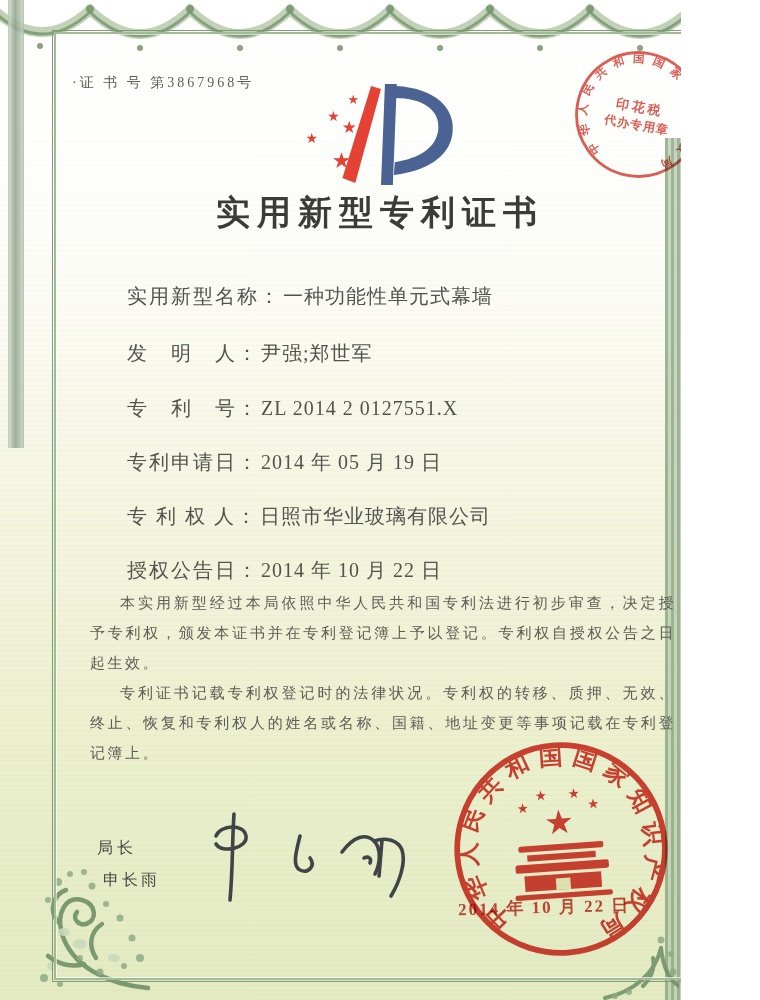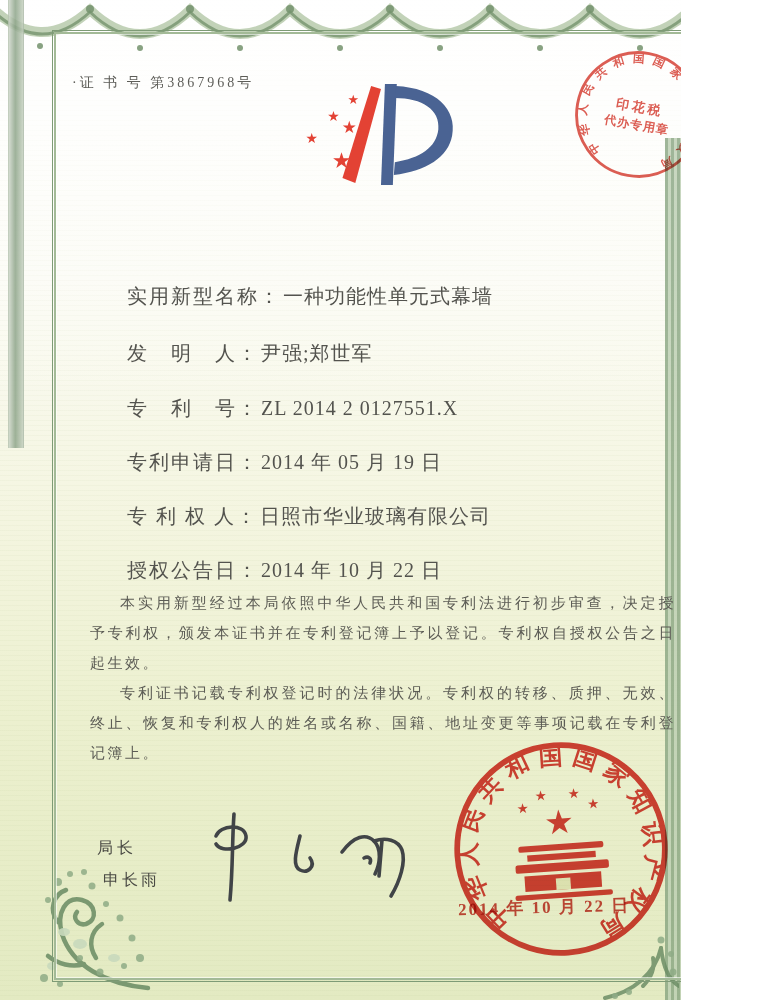--- a/index.html
+++ b/index.html
@@ -159,20 +159,21 @@
       <path id="ringTop" d="M75,129 a54,54 0 1,1 0,-108 a54,54 0 1,1 0,108" fill="none"></path>
     </defs>
     <circle cx="75" cy="75" r="64" fill="none" stroke="#d8473c" stroke-width="3"></circle>
     <text font-size="12" font-weight="bold" fill="#d8473c" letter-spacing="8" font-family="Liberation Serif, DejaVu Serif, serif">
       <textPath href="#ringTop" startOffset="34">中华人民共和国国家知识产权局</textPath>
     </text>
     <text x="75" y="72" font-size="13.5" font-weight="bold" fill="#d8473c" text-anchor="middle" letter-spacing="3" font-family="Liberation Serif, DejaVu Serif, serif">印花税</text>
     <text x="75" y="90" font-size="12.5" font-weight="bold" fill="#d8473c" text-anchor="middle" letter-spacing="1" font-family="Liberation Serif, DejaVu Serif, serif">代办专用章</text>
   </svg>
 
+  <div class="title">实用新型专利证书</div>
 
   <div class="fields">
     <div class="field-row fr0">
       <span class="lbl">实用新型名称：</span><span class="val">一种功能性单元式幕墙</span>
     </div>
     <div class="field-row fr1">
       <span class="lbl">发　明　人：</span><span class="val">尹强;郑世军</span>
     </div>
     <div class="field-row fr2">
       <span class="lbl">专　利　号：</span><span class="val">ZL 2014 2 0127551.X</span>

